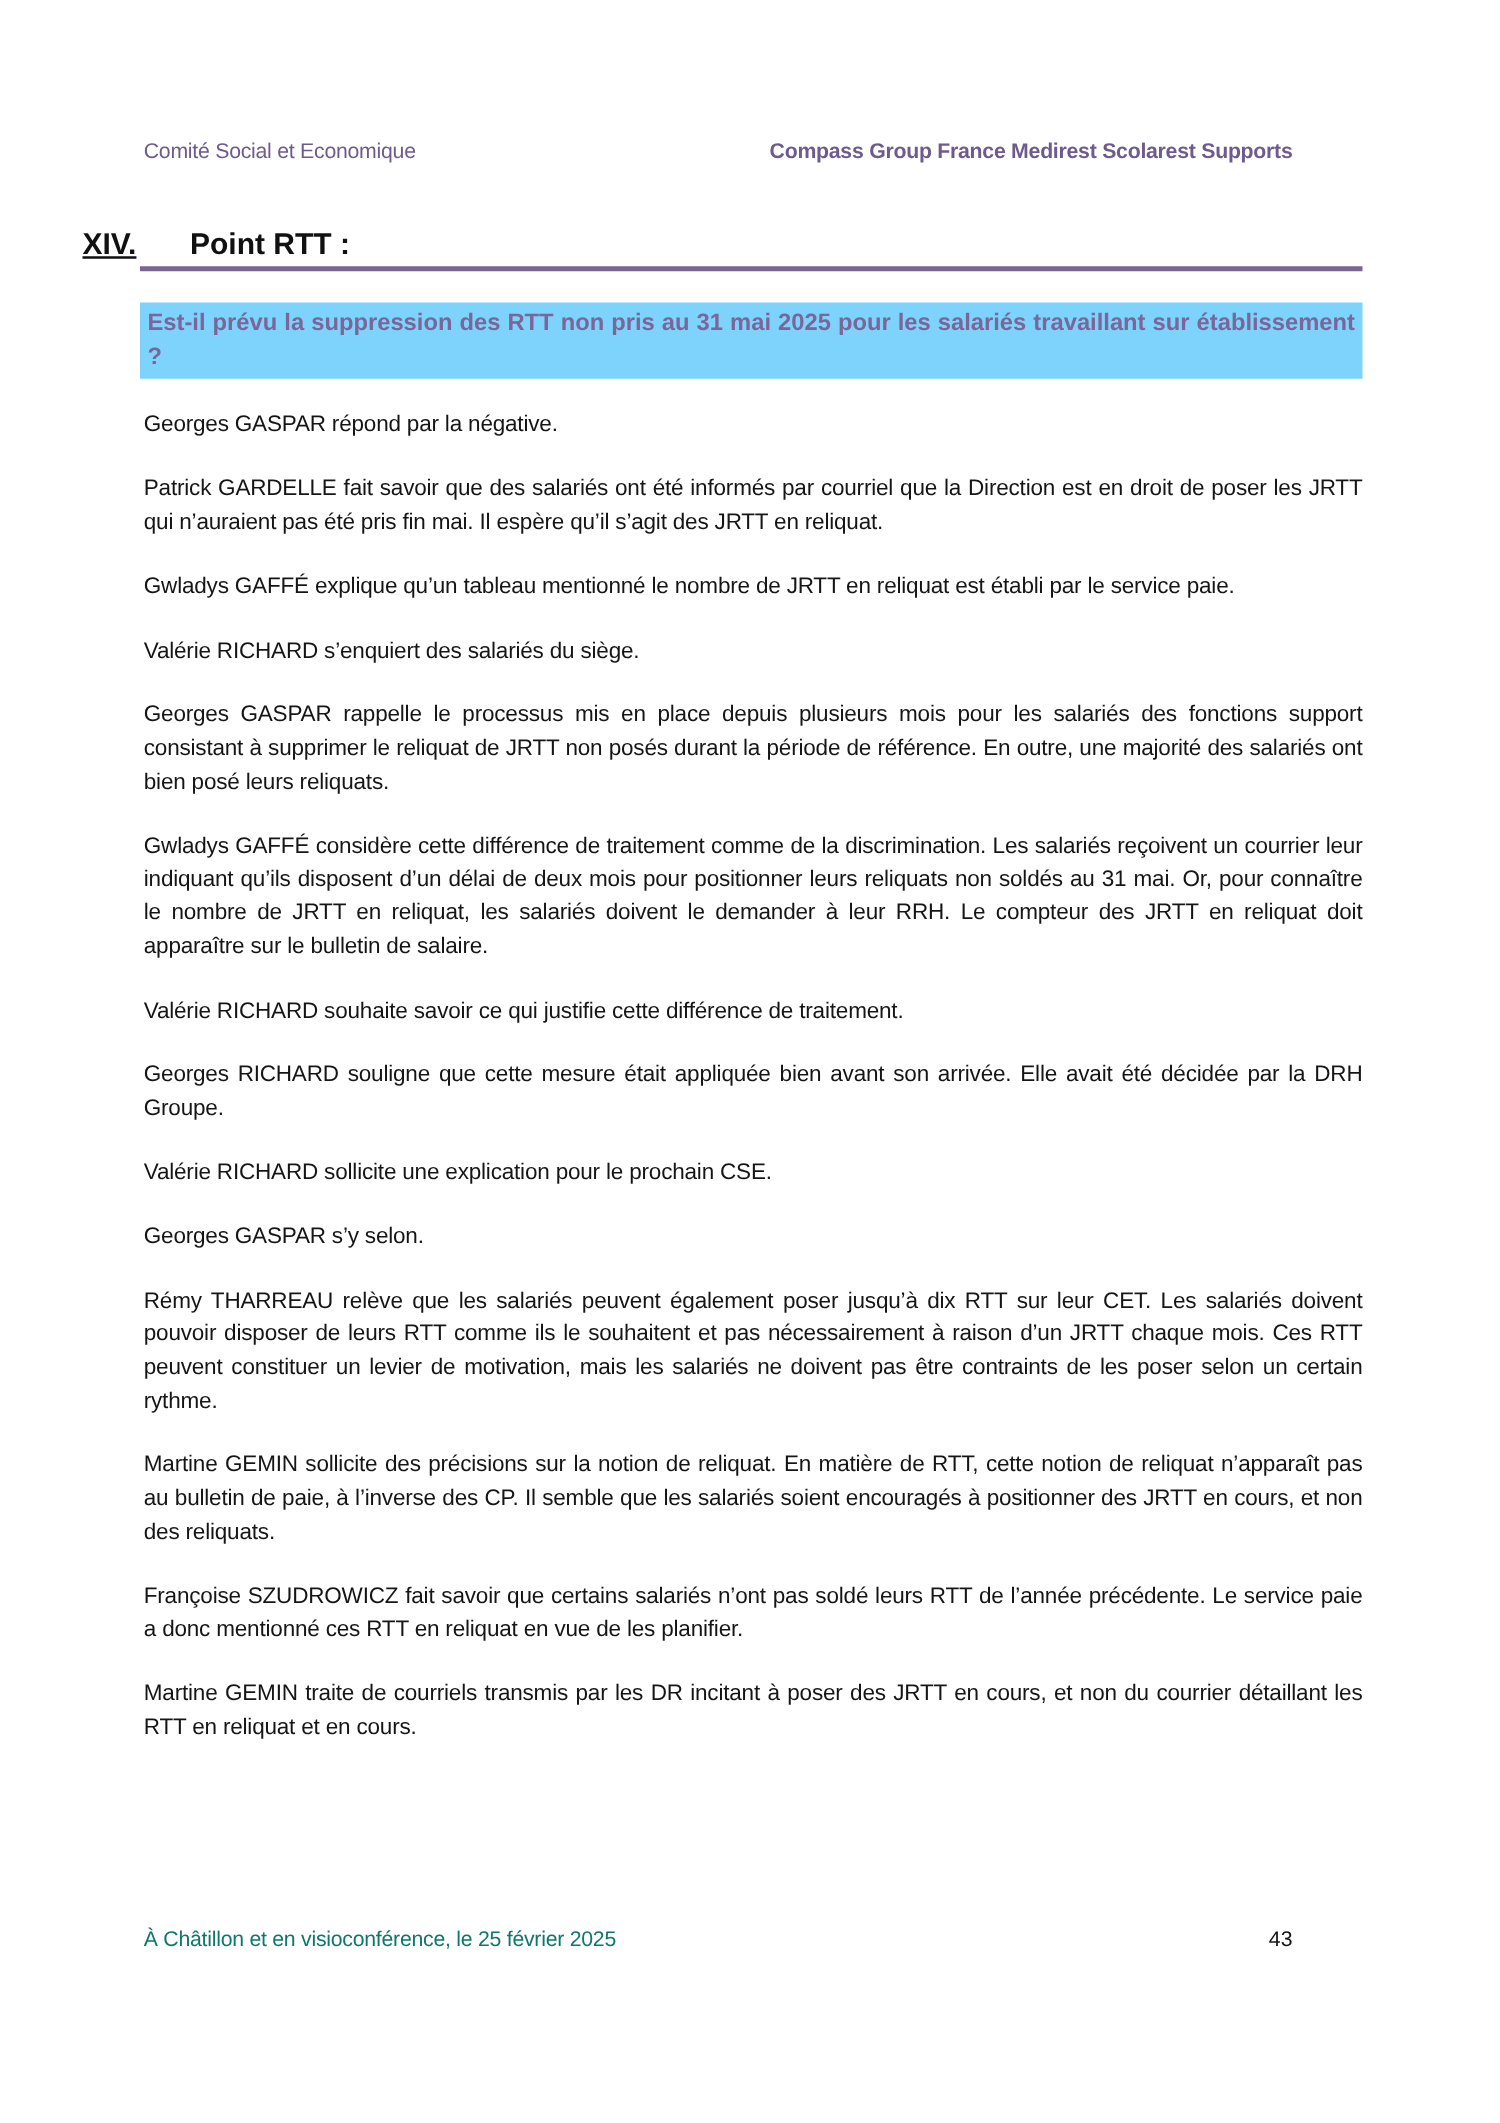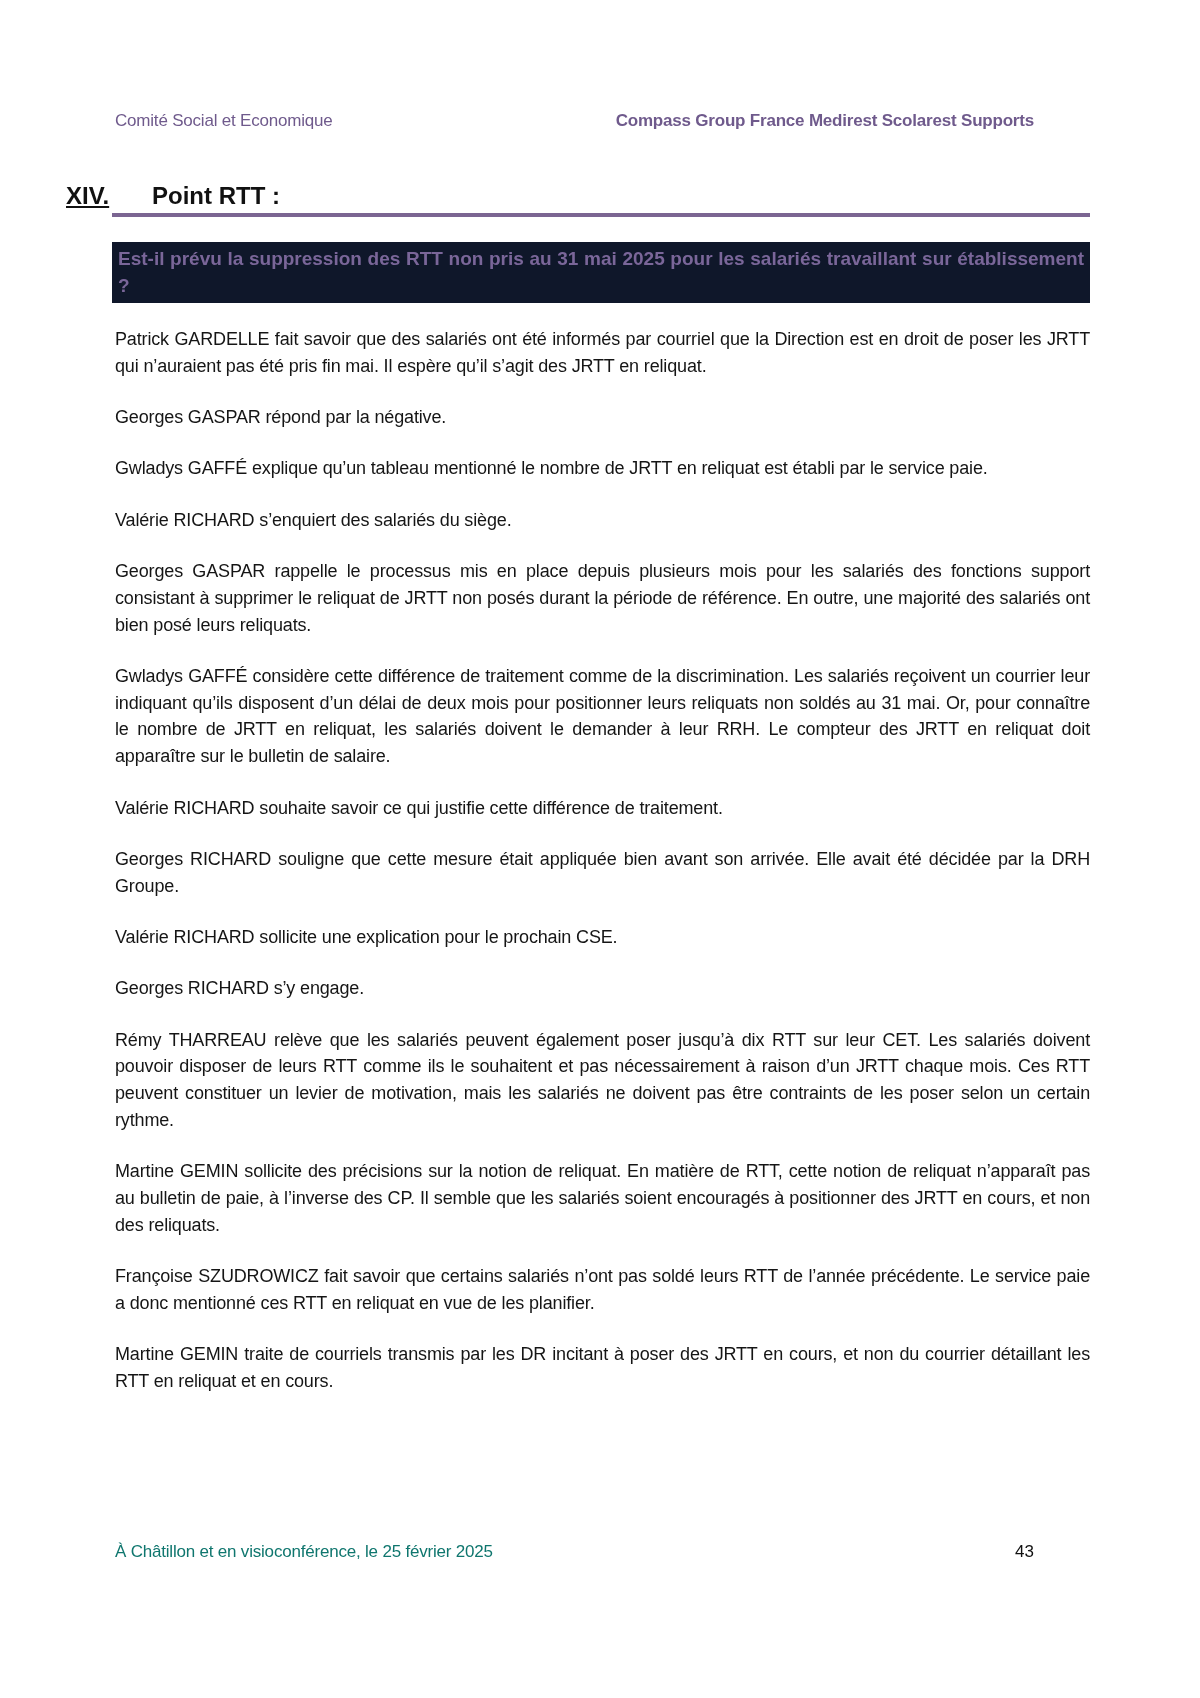--- a/index.html
+++ b/index.html
@@ -9,21 +9,21 @@
 
   .hdr { position: absolute; top: 111px; font-size: 17px; color: #6f5a8c; letter-spacing: -0.2px; }
   .hdr-left { left: 115px; }
   .hdr-right { right: 110px; font-weight: bold; }
 
   .heading { position: absolute; top: 182px; left: 66px; font-size: 24px; font-weight: bold; color: #111; }
   .heading .num { display: inline-block; width: 86px; text-decoration: underline; }
   .rule { position: absolute; top: 213px; left: 112px; width: 978px; height: 4px; background: #7b6592; }
 
   .question { position: absolute; top: 242px; left: 112px; width: 966px; padding: 3px 6px 4px 6px;
-              background: #0f172a; color: #7a6699; font-weight: bold; font-size: 19px; line-height: 27px;
+              background: #7dd3fc; color: #7a6699; font-weight: bold; font-size: 19px; line-height: 27px;
               text-align: justify; }
 
   .body { position: absolute; top: 326px; left: 115px; width: 975px; }
   .para { font-size: 18px; line-height: 26.8px; text-align: justify; margin: 0 0 24.5px 0; color: #151515;
           letter-spacing: -0.15px; }
 
   .footer { position: absolute; top: 1542px; left: 115px; font-size: 17px; color: #0f766e; letter-spacing: -0.2px; }
   .page-num { position: absolute; top: 1542px; right: 110px; font-size: 17px; color: #111; }
 </style>
 </head>
@@ -35,30 +35,30 @@
   <div class="hdr hdr-right">Compass Group France Medirest Scolarest Supports</div>
 
   <div class="heading">
     <span class="num">XIV.</span><span>Point RTT :</span>
   </div>
   <div class="rule"></div>
 
   <div class="question">Est-il prévu la suppression des RTT non pris au 31 mai 2025 pour les salariés travaillant sur établissement ?</div>
 
   <div class="body">
+    <p class="para">Georges GASPAR répond par la négative.</p>
     <p class="para">Patrick GARDELLE fait savoir que des salariés ont été informés par courriel que la Direction est en droit de poser les JRTT qui n’auraient pas été pris fin mai. Il espère qu’il s’agit des JRTT en reliquat.</p>
-    <p class="para">Georges GASPAR répond par la négative.</p>
     <p class="para">Gwladys GAFFÉ explique qu’un tableau mentionné le nombre de JRTT en reliquat est établi par le service paie.</p>
     <p class="para">Valérie RICHARD s’enquiert des salariés du siège.</p>
     <p class="para">Georges GASPAR rappelle le processus mis en place depuis plusieurs mois pour les salariés des fonctions support consistant à supprimer le reliquat de JRTT non posés durant la période de référence. En outre, une majorité des salariés ont bien posé leurs reliquats.</p>
     <p class="para">Gwladys GAFFÉ considère cette différence de traitement comme de la discrimination. Les salariés reçoivent un courrier leur indiquant qu’ils disposent d’un délai de deux mois pour positionner leurs reliquats non soldés au 31 mai. Or, pour connaître le nombre de JRTT en reliquat, les salariés doivent le demander à leur RRH. Le compteur des JRTT en reliquat doit apparaître sur le bulletin de salaire.</p>
     <p class="para">Valérie RICHARD souhaite savoir ce qui justifie cette différence de traitement.</p>
     <p class="para">Georges RICHARD souligne que cette mesure était appliquée bien avant son arrivée. Elle avait été décidée par la DRH Groupe.</p>
     <p class="para">Valérie RICHARD sollicite une explication pour le prochain CSE.</p>
-    <p class="para">Georges RICHARD s’y engage.</p>
+    <p class="para">Georges GASPAR s’y selon.</p>
     <p class="para">Rémy THARREAU relève que les salariés peuvent également poser jusqu’à dix RTT sur leur CET. Les salariés doivent pouvoir disposer de leurs RTT comme ils le souhaitent et pas nécessairement à raison d’un JRTT chaque mois. Ces RTT peuvent constituer un levier de motivation, mais les salariés ne doivent pas être contraints de les poser selon un certain rythme.</p>
     <p class="para">Martine GEMIN sollicite des précisions sur la notion de reliquat. En matière de RTT, cette notion de reliquat n’apparaît pas au bulletin de paie, à l’inverse des CP. Il semble que les salariés soient encouragés à positionner des JRTT en cours, et non des reliquats.</p>
     <p class="para">Françoise SZUDROWICZ fait savoir que certains salariés n’ont pas soldé leurs RTT de l’année précédente. Le service paie a donc mentionné ces RTT en reliquat en vue de les planifier.</p>
     <p class="para">Martine GEMIN traite de courriels transmis par les DR incitant à poser des JRTT en cours, et non du courrier détaillant les RTT en reliquat et en cours.</p>
   </div>
 
   <div class="footer">À Châtillon et en visioconférence, le 25 février 2025</div>
   <div class="page-num">43</div>
 
 </div>

